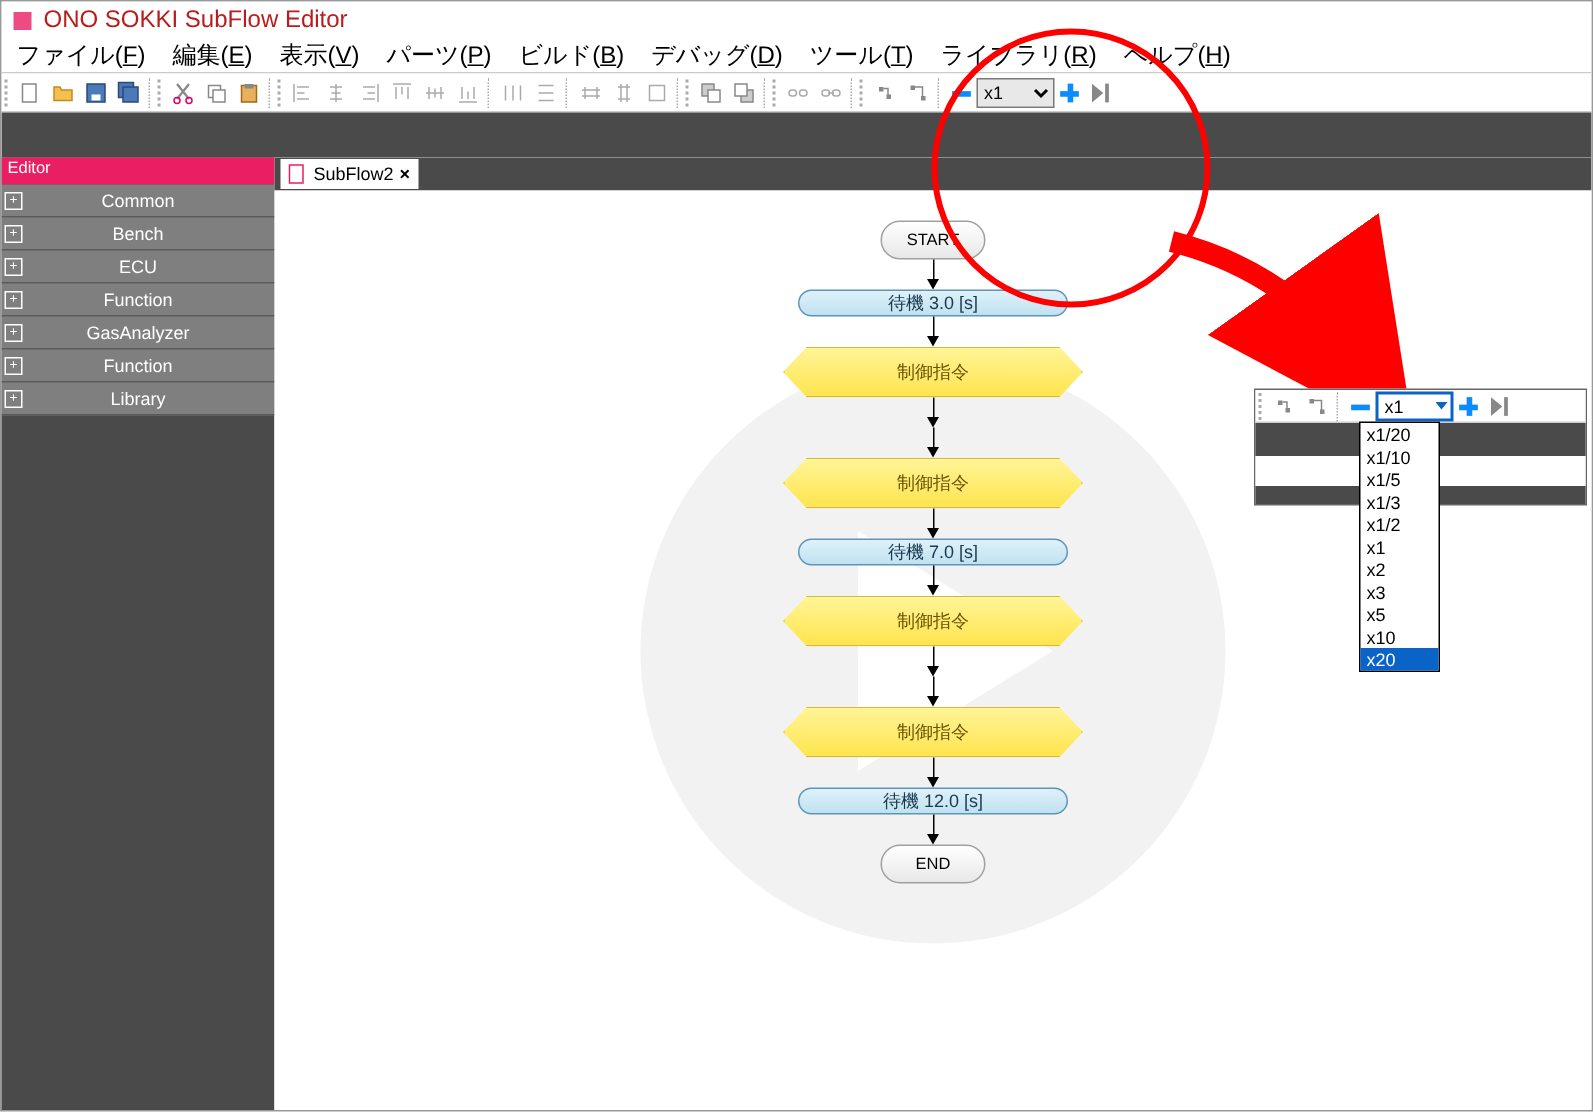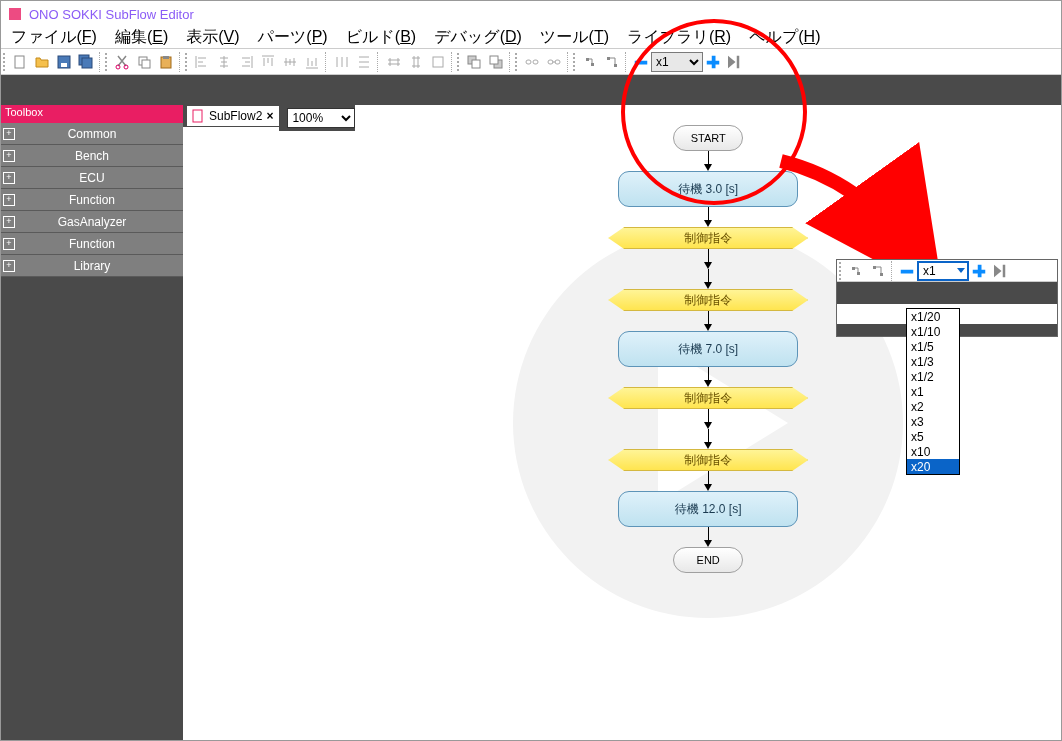--- a/index.html
+++ b/index.html
@@ -1,20 +1,20 @@
 <!DOCTYPE html>
 <html><head>
 <meta charset="utf-8">
 <style>
 * { box-sizing: border-box; margin: 0; padding: 0; }
 body { font-family: "Meiryo UI", "MS PGothic", sans-serif; font-size: 12px; background: #fff; width: 1062px; height: 741px; position: relative; overflow: hidden; border: 1px solid #999; }
 
 .titlebar { height: 26px; display: flex; align-items: center; padding-left: 6px; background: #fff; }
 .titlebar .app-icon { width: 16px; height: 16px; margin-right: 6px; }
-.titlebar .title-text { font-size: 13px; color: #8b5cf6; }
+.titlebar .title-text { font-size: 16px; color: #b91c1c; }
 
 .menubar { height: 22px; display: flex; align-items: center; padding: 0 4px; gap: 6px; border-bottom: 1px solid #ccc; background: #fff; }
 .menubar .menu-item { padding: 2px 6px; cursor: pointer; font-size: 16px; }
 .menubar .menu-item u { text-decoration: underline; }
 
 .toolbar1 { height: 26px; display: flex; align-items: center; padding: 0 2px; background: #fff; border-bottom: 1px solid #ccc; gap: 0; }
 .tb-sep { width: 4px; height: 20px; border-left: 1px dotted #aaa; margin: 0 2px; }
 .tb-grip { width: 4px; height: 18px; border-left: 2px dotted #aaa; margin-right: 2px; }
 .tb-btn { width: 22px; height: 22px; display: flex; align-items: center; justify-content: center; }
 .tb-btn svg { width: 16px; height: 16px; }
@@ -27,53 +27,53 @@
 
 .main { display: flex; height: calc(100% - 26px - 22px - 26px - 30px); }
 
 .toolbox { width: 182px; background: #4a4a4a; display: flex; flex-direction: column; }
 .toolbox-header { height: 18px; background: #e91e63; color: #fff; font-size: 11px; padding: 1px 4px; }
 .toolbox-item { height: 22px; background: #7f7f7f; color: #fff; display: flex; align-items: center; border-bottom: 1px solid #5a5a5a; position: relative; }
 .toolbox-expand { position: absolute; left: 2px; width: 12px; height: 12px; border: 1px solid #fff; display: flex; align-items: center; justify-content: center; font-size: 9px; line-height: 1; }
 .toolbox-label { flex: 1; text-align: center; font-size: 12px; }
 .toolbox-rest { flex: 1; background: #4a4a4a; }
 
-.canvas-area { flex: 1; display: flex; flex-direction: row; background: #fff; }
+.canvas-area { flex: 1; display: flex; flex-direction: column; background: #fff; }
 .tabstrip { height: 22px; background: #4a4a4a; display: flex; align-items: center; padding-left: 4px; }
 .tab { background: #fff; height: 20px; display: flex; align-items: center; padding: 0 6px 0 4px; gap: 4px; font-size: 12px; border-radius: 0; }
 .tab .tab-icon { width: 14px; height: 14px; }
 .tab .tab-close { font-family: Arial; font-weight: bold; font-size: 12px; }
 
 .zoom-row { height: 26px; background: #4a4a4a; display: flex; align-items: center; padding-left: 8px; }
 .zoom-select { width: 68px; height: 20px; font-size: 12px; background: #fff; border: 1px solid #333; }
 
 .canvas { flex: 1; position: relative; background: #fff; overflow: hidden; }
 
 .play-watermark { position: absolute; left: 50%; top: 50%; width: 390px; height: 390px; transform: translate(-50%, -50%); pointer-events: none; }
 .play-watermark .circle { width: 100%; height: 100%; border-radius: 50%; background: #f2f2f2; display: flex; align-items: center; justify-content: center; }
 .play-watermark .tri { width: 0; height: 0; border-left: 130px solid #fff; border-top: 80px solid transparent; border-bottom: 80px solid transparent; margin-left: 30px; }
 
 .flow { position: absolute; left: 50%; top: 20px; transform: translateX(-50%); display: flex; flex-direction: column; align-items: center; }
 .terminator { width: 70px; height: 26px; border: 1px solid #a0a0a0; border-radius: 13px; background: linear-gradient(#fff, #e8e8e8); display: flex; align-items: center; justify-content: center; font-size: 11px; }
 .arrow-down { height: 20px; display: flex; flex-direction: column; align-items: center; }
 .arrow-stem { width: 1px; flex: 1; background: #000; }
 .arrow-head { width: 0; height: 0; border-left: 4px solid transparent; border-right: 4px solid transparent; border-top: 7px solid #000; }
-.process { width: 180px; height: 36px; border: 1px solid #5d94b8; border-radius: 11px; background: linear-gradient(#dff1fa, #bfe2f0); display: flex; align-items: center; justify-content: center; font-size: 12px; color: #1a3a50; }
-.command { width: 200px; height: 22px; background: linear-gradient(#fff59a, #ffe44c); display: flex; align-items: center; justify-content: center; font-size: 12px; color: #6a5200; clip-path: polygon(8% 0, 92% 0, 100% 50%, 92% 100%, 8% 100%, 0 50%); border: 0; position: relative; }
+.process { width: 180px; height: 18px; border: 1px solid #5d94b8; border-radius: 11px; background: linear-gradient(#dff1fa, #bfe2f0); display: flex; align-items: center; justify-content: center; font-size: 12px; color: #1a3a50; }
+.command { width: 200px; height: 34px; background: linear-gradient(#fff59a, #ffe44c); display: flex; align-items: center; justify-content: center; font-size: 12px; color: #6a5200; clip-path: polygon(8% 0, 92% 0, 100% 50%, 92% 100%, 8% 100%, 0 50%); border: 0; position: relative; }
 .command::before { content: ""; position: absolute; inset: 0; clip-path: polygon(8% 0, 92% 0, 100% 50%, 92% 100%, 8% 100%, 0 50%); box-shadow: inset 0 0 0 1px #d4b840; pointer-events: none; }
 
 .highlight-circle { position: absolute; border: 4px solid #ff0000; border-radius: 50%; pointer-events: none; }
 .arrow-annot { position: absolute; pointer-events: none; }
 
 .dropdown-pop { position: absolute; background: #fff; border: 1px solid #666; display: flex; flex-direction: column; }
 .dropdown-pop .toolbar-row { height: 22px; display: flex; align-items: center; padding: 0 2px; background: #fff; gap: 0; border-bottom: 1px solid #ccc; }
 .dropdown-pop .dark1 { height: 22px; background: #4a4a4a; }
 .dropdown-pop .dark2 { height: 12px; background: #4a4a4a; }
 
-.speed-list { position: absolute; background: #fff; border: 1px solid #000; font-size: 12px; margin-top: 27px; }
+.speed-list { position: absolute; background: #fff; border: 1px solid #000; font-size: 12px; }
 .speed-list .opt { height: 15px; padding: 0 4px; display:flex; align-items:center; }
 .speed-list .opt.selected { background: #0a64c8; color: #fff; }
 
 .speed-select-open { width: 52px; height: 20px; border: 2px solid #0a64c8; background: #fff; font-size: 12px; display:flex; align-items:center; justify-content: space-between; padding: 0 2px 0 4px; }
 .speed-select-open .caret { width: 0; height: 0; border-left: 4px solid transparent; border-right: 4px solid transparent; border-top: 5px solid #0a64c8; }
 
 </style>
 </head>
 <body>
 
@@ -266,21 +266,21 @@
         <rect x="11" y="3" width="2" height="10" fill="#888"></rect>
       </svg>
     </span>
 </div>
 
 <div class="toolbar2"></div>
 
 <div class="main">
 
   <div class="toolbox">
-    <div class="toolbox-header">Toolbox</div>
+    <div class="toolbox-header">Editor</div>
     <div class="toolbox-item">
         <span class="toolbox-expand">+</span>
         <span class="toolbox-label">Common</span>
       </div>
     <div class="toolbox-item">
         <span class="toolbox-expand">+</span>
         <span class="toolbox-label">Bench</span>
       </div>
     <div class="toolbox-item">
         <span class="toolbox-expand">+</span>
@@ -307,23 +307,20 @@
 
   <div class="canvas-area">
     <div class="tabstrip">
       <div class="tab">
         <span class="tab-icon"><svg viewBox="0 0 14 14">
               <rect x="2" y="1" width="9" height="12" fill="#fff" stroke="#e91e63"></rect>
             </svg></span>
         <span>SubFlow2</span>
         <span class="tab-close">×</span>
       </div>
-    </div>
-    <div class="zoom-row">
-      <select class="zoom-select"><option>100%</option></select>
     </div>
 
     <div class="canvas">
       <div class="play-watermark">
         <div class="circle">
             <div class="tri"></div>
           </div>
       </div>
 
       <div class="flow">

